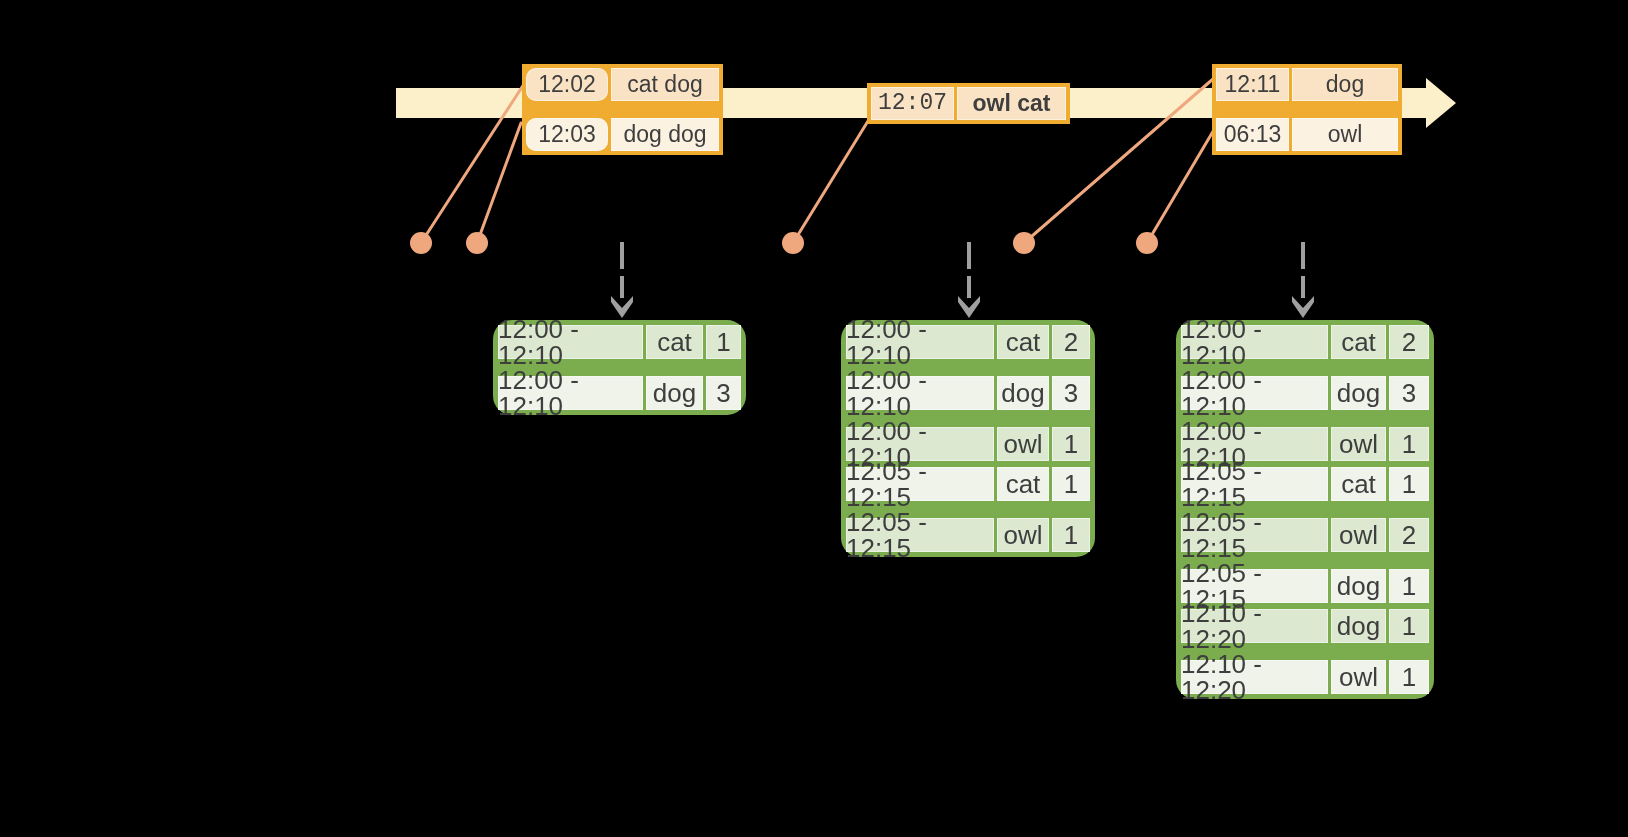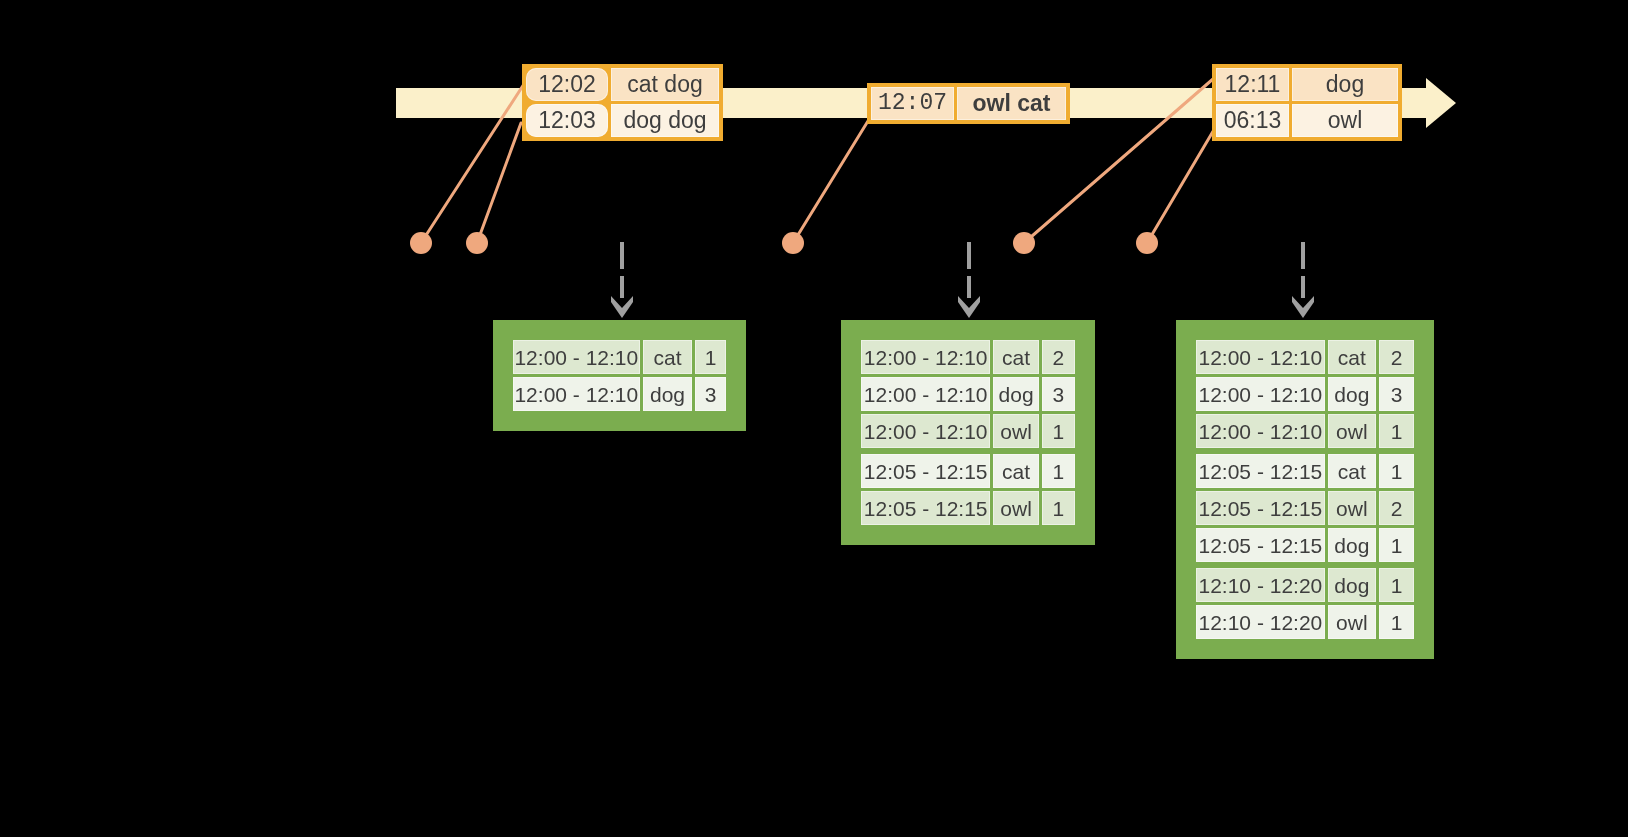--- a/index.html
+++ b/index.html
@@ -10,21 +10,21 @@
   }
   svg.gfx{position:absolute;left:0;top:0;z-index:1;}
   .band{fill:var(--timeline-band,#fbf0ca);}
   .connector{stroke:var(--connector,#efa87e);stroke-width:3;stroke-linecap:round;fill:none;}
   .dot{fill:var(--connector,#efa87e);}
   .dash{stroke:var(--trigger-arrow,#a0a0a0);stroke-width:4;stroke-dasharray:27 7;fill:none;}
   .chev{fill:var(--trigger-arrow,#a0a0a0);}
 
   .tbl{position:absolute;z-index:2;display:flex;flex-direction:column;box-sizing:border-box;}
   .tbl .row{display:flex;}
-  .tbl .row + .row{margin-top:3px;}
+  .tbl .row + .row{margin-top:17px;}
   .tbl .row.gsep{margin-top:6px;}
   .tbl .cell{
     display:flex;align-items:center;justify-content:center;
     line-height:1;box-shadow:inset 0 0 0 1px rgba(255,255,255,.45);
     box-sizing:border-box;
   }
 
   
   .etable{background:var(--event-border,#f0ac30);padding:4px;font-size:23px;}
   .etable .cell{height:33px;}
@@ -32,21 +32,21 @@
   .etable .row.dark .cell{background:var(--event-row-dark,#fae3c4);}
   .etable .row.light .cell{background:var(--event-row-light,#fcf2e2);}
   .t1{left:522px;top:64px;width:201px;}
   .t1 .cell.time{width:82px;border-radius:10px;} .t1 .cell.word{width:108px;}
   .t2{left:867px;top:83px;width:203px;}
   .t2 .cell.time{width:83px;font-family:Liberation Mono, monospace;} .t2 .cell.word{width:109px;font-weight:bold;}
   .t3{left:1212px;top:64px;width:190px;}
   .t3 .cell.time{width:73px;} .t3 .cell.word{width:106px;}
 
   
-  .gtable{background:var(--result-border,#7bad4f);padding:20px;font-size:21px;}
+  .gtable{background:var(--result-border,#7bad4f);padding:5px;font-size:26px;border-radius:19px;}
   .gtable .cell{height:34px;}
   .gtable .cell.window{margin-right:3px;}
   .gtable .cell.word{margin-right:3px;}
   .gtable .row.dark .cell{background:var(--result-row-dark,#dde8d0);}
   .gtable .row.light .cell{background:var(--result-row-light,#eff3ea);}
   .g1{left:493px;top:320px;width:253px;}
   .g1 .cell.window{width:145px;} .g1 .cell.word{width:57px;} .g1 .cell.count{width:35px;}
   .g2{left:841px;top:320px;width:254px;}
   .g2 .cell.window{width:148px;} .g2 .cell.word{width:52px;} .g2 .cell.count{width:38px;}
   .g3{left:1176px;top:320px;width:258px;}

